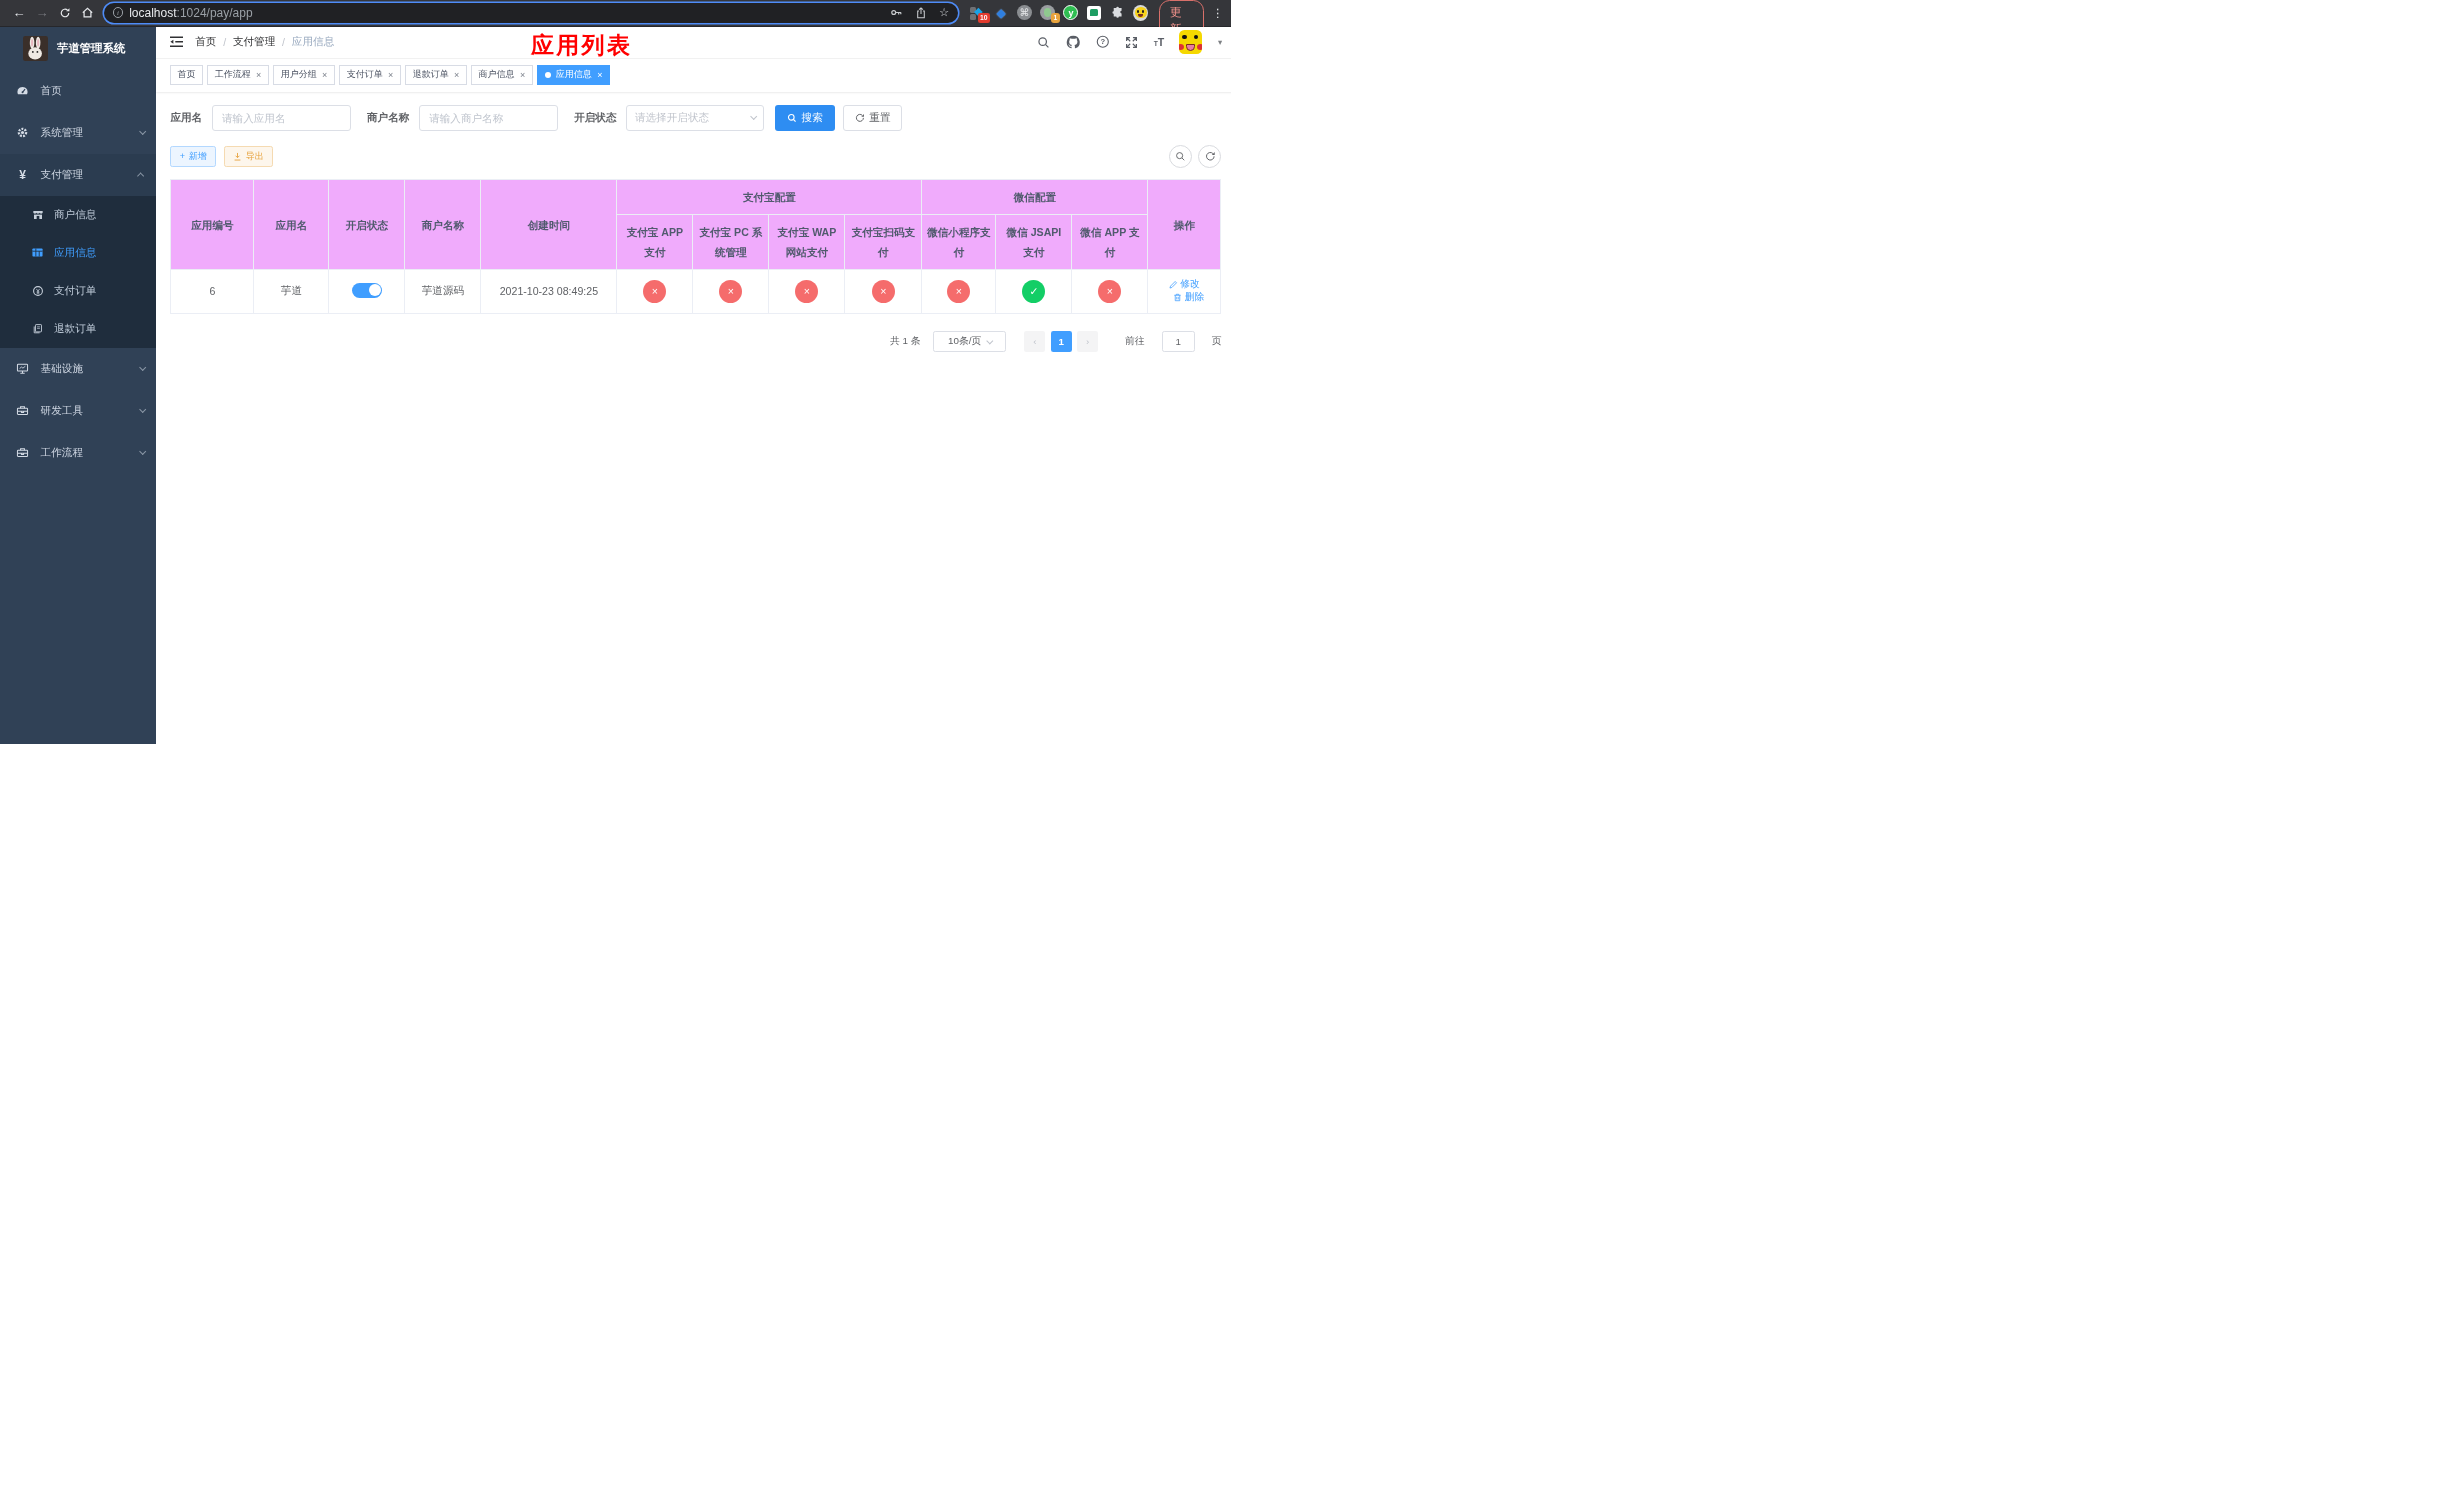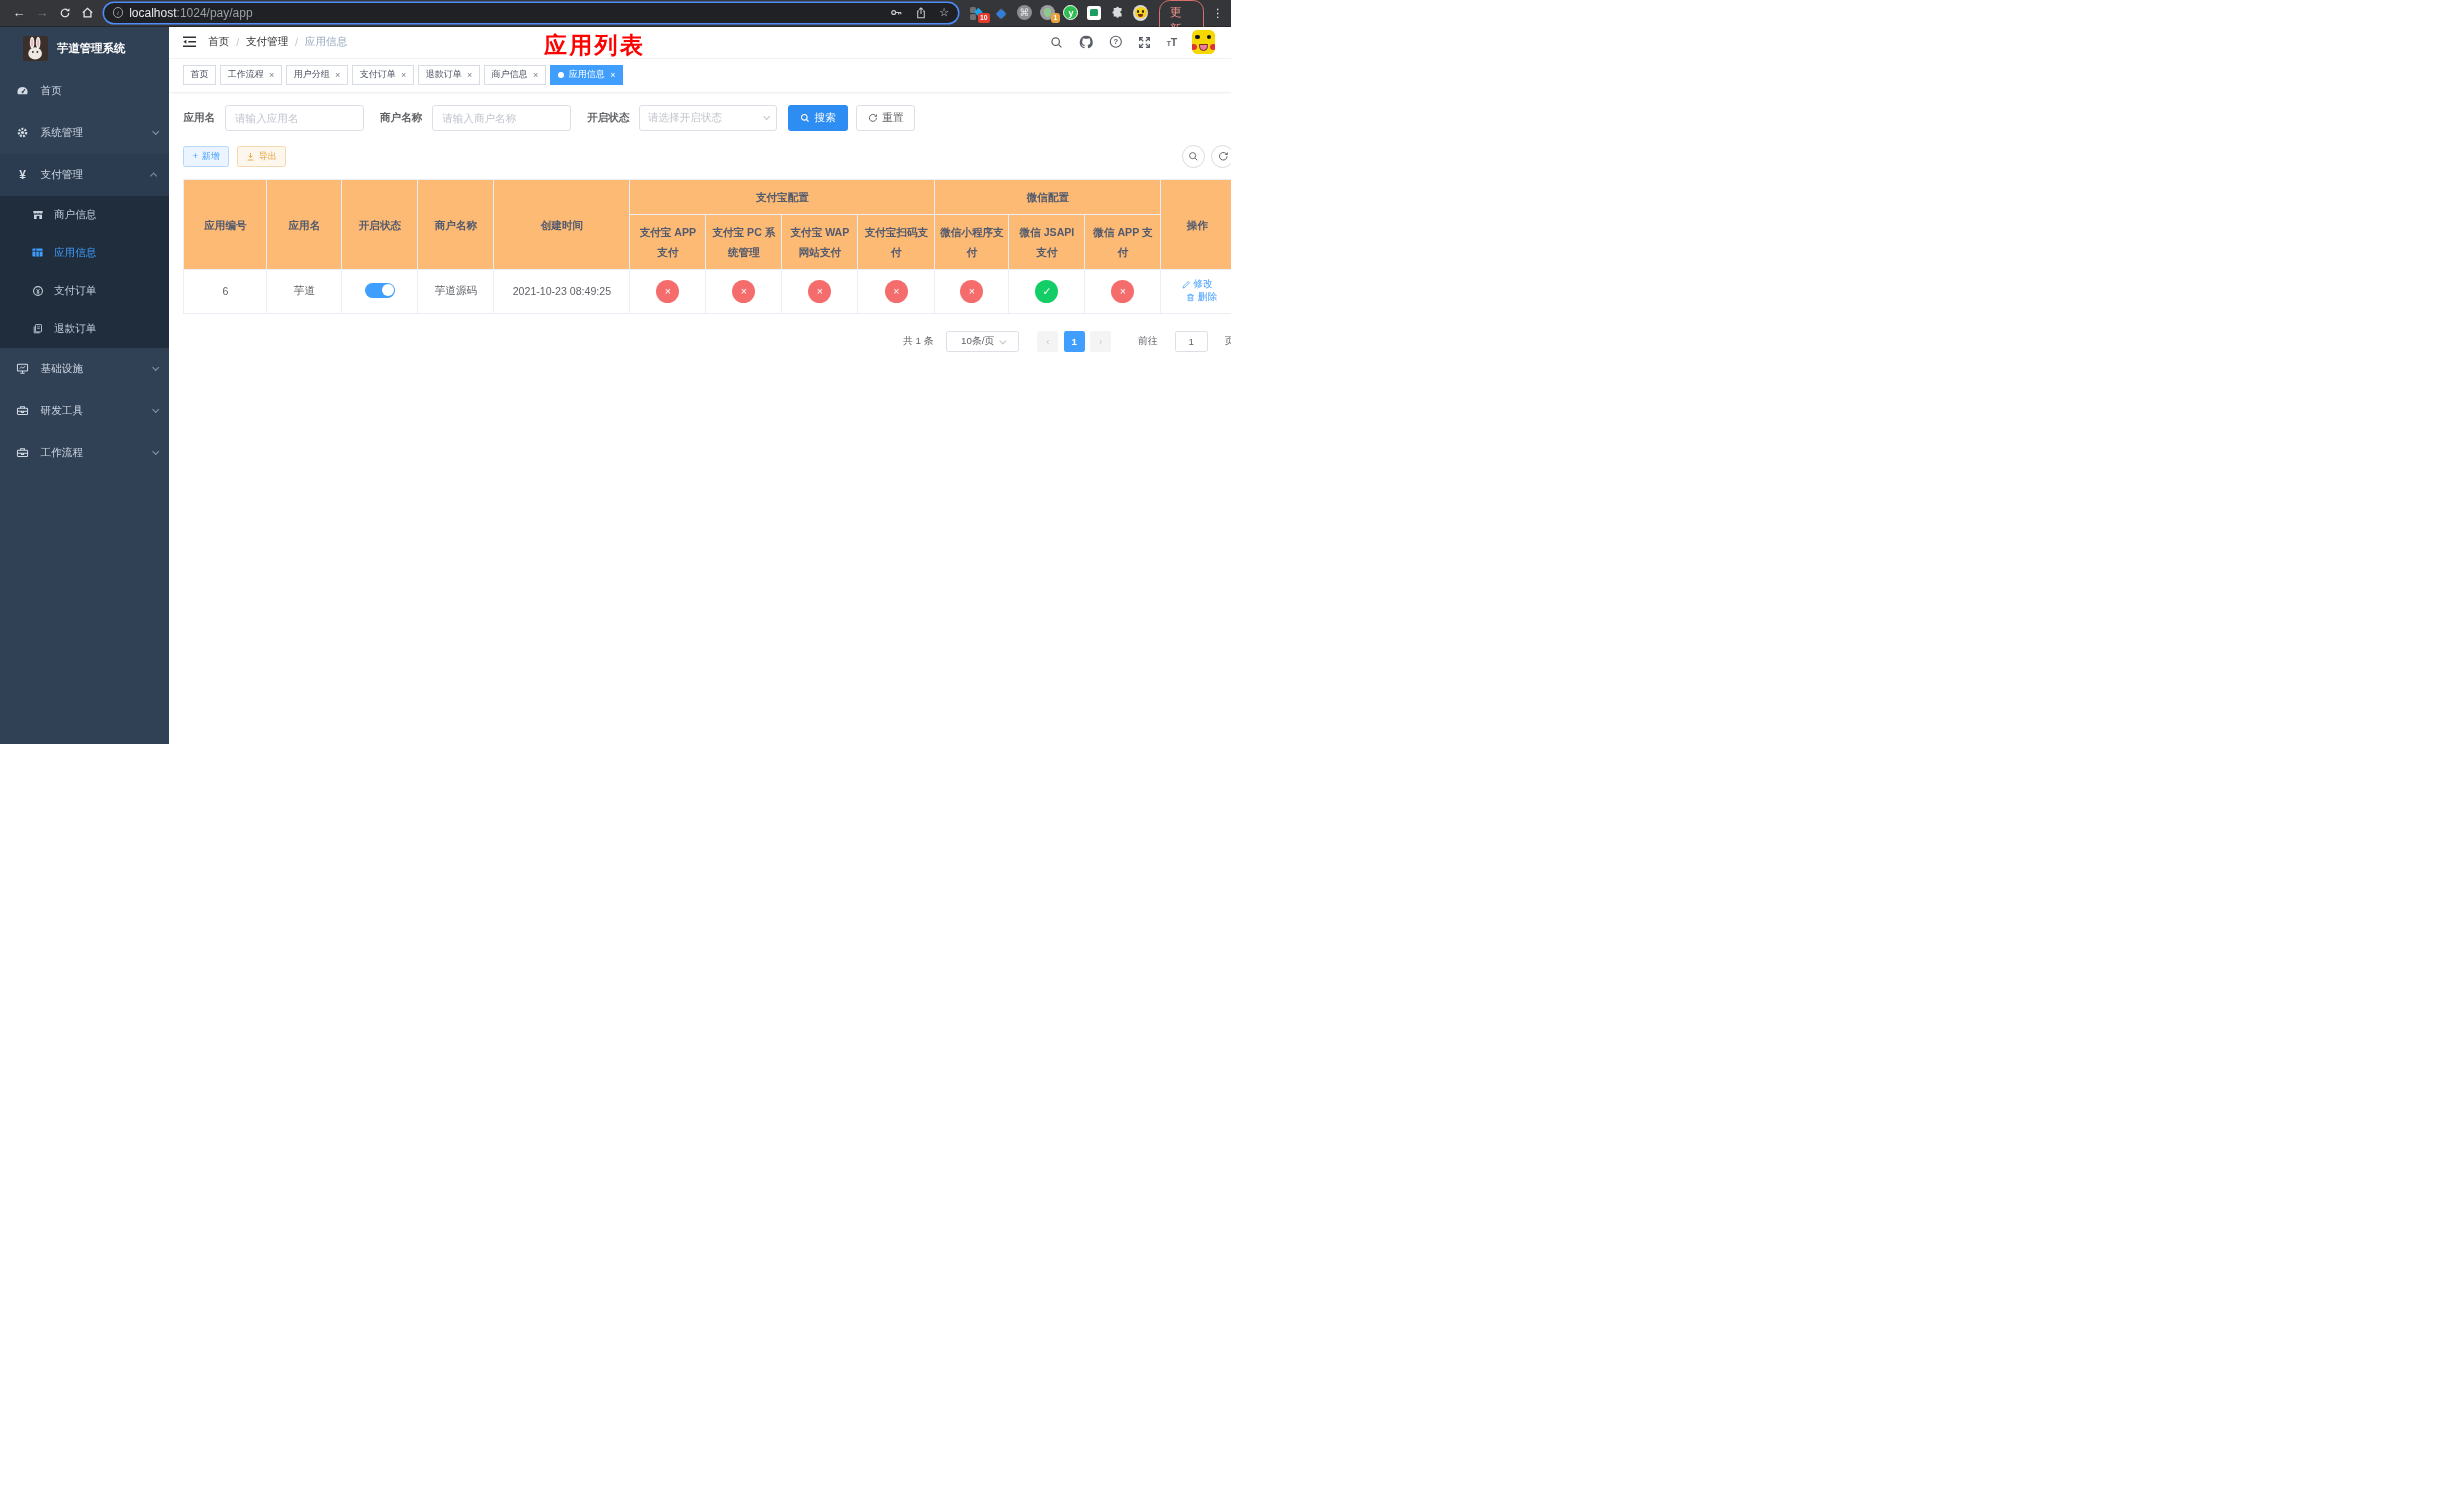--- a/index.html
+++ b/index.html
@@ -36,21 +36,21 @@
   .emoji-ext { width:16px; height:16px; background:#d8d8d8; border-radius:50%; display:flex; align-items:center; justify-content:center; }
   .emoji-face { width:11.4px; height:11.4px; background:#f7d21b; border-radius:50%; position:relative; }
   .emoji-face i { position:absolute; width:1.9px; height:2.7px; background:#222; border-radius:50%; top:3px; }
   .emoji-face i.l{left:2.3px;} .emoji-face i.r{right:2.3px;}
   .emoji-face u { position:absolute; width:5.3px; height:3.4px; background:#7a2c20; border-radius:0 0 5.3px 5.3px; bottom:1.5px; left:3px; }
   .update-btn { margin-left:10.6px; border:1.1px solid #d9706a; color:#f2928c; font-size:12px; padding:2.3px 9.8px; border-radius:10.6px;margin-top:16px; }
   .kebab { color:#e8eaed; font-size:11.4px; margin-left:7.6px; letter-spacing:0; }
 
   
   .app { display:flex; height:718px; }
-  .sidebar { width:169px; background:#304156; flex:none; display:flex; flex-direction:column; }
+  .sidebar { width:156px; background:#304156; flex:none; display:flex; flex-direction:column; }
   .logo-row { height:43px; display:flex; align-items:center; padding-left:23px; gap:9px; }
   .logo-title { color:#fff; font-size:11.4px; font-weight:700; }
   .menu-item { height:42px; display:flex; align-items:center; padding:0 12px 0 15px; color:#cfd7e3; font-size:10.6px; cursor:pointer; }
   .menu-item .mi-ic { width:15px; margin-right:10.6px; color:#d4dbe5; display:flex; justify-content:center; }
   .chev { width:5.3px; height:5.3px; border-right:1.1px solid #8a97a6; border-bottom:1.1px solid #8a97a6; margin-left:auto; transform:rotate(45deg) translateY(-1.5px); }
   .chev.up { transform:rotate(-135deg) translateY(-1.5px); }
   .menu-item.open { background:#2b3c50; }
   .submenu { background:#1f2d3d; }
   .sub-item { height:38px; display:flex; align-items:center; padding-left:30px; color:#bfcbd9; font-size:10.6px; cursor:pointer; }
   .sub-item .mi-ic { width:15px; margin-right:9px; display:flex; justify-content:center; color:#c8d1dc; }
@@ -96,21 +96,21 @@
   .btn-reset { background:#fff; color:#606266; border-color:#dcdfe6; height:26px; padding:0 10.6px; margin-left:8.3px; }
   .action-row { display:flex; align-items:center; margin-bottom:11.4px; }
   .btn-mini { height:21px; padding:0 8.3px; font-size:9px; border-radius:2.3px; display:inline-flex; align-items:center; gap:3.8px; cursor:pointer; }
   .btn-add { background:#ecf5ff; border:0.8px solid #b3d8ff; color:#409eff; }
   .btn-export { background:#fdf6ec; border:0.8px solid #f5dab1; color:#e6a23c; margin-left:7.6px; }
   .round-btns { margin-left:auto; display:flex; gap:6.8px; }
   .rbtn { width:23px; height:23px; border-radius:50%; border:0.8px solid #d9dbdf; background:#fff; color:#606266; display:flex; align-items:center; justify-content:center; cursor:pointer; }
 
   table.grid { border-collapse:collapse; table-layout:fixed; width:1050px; }
   .grid th, .grid td { border:0.8px solid #ebeef5; text-align:center; }
-  .grid th { background:#fdba74; color:#515a6e; font-size:10.6px; font-weight:700; padding:6.8px 4.5px; line-height:1.9; }
+  .grid th { background:#f0abfc; color:#515a6e; font-size:10.6px; font-weight:700; padding:6.8px 4.5px; line-height:1.9; }
   .grid td { background:#fff; color:#606266; font-size:10.6px; height:44px; padding:3px; }
   .toggle { width:30px; height:15px; border-radius:7.6px; background:#c0ccda; position:relative; display:inline-block; cursor:pointer; }
   .toggle.on { background:#409eff; }
   .toggle .knob { position:absolute; top:1.5px; left:1.5px; width:12px; height:12px; border-radius:50%; background:#fff; }
   .toggle.on .knob { left:16.7px; }
   .stat { width:23px; height:23px; border-radius:50%; display:inline-flex; align-items:center; justify-content:center; color:#fff; font-size:10.6px; line-height:1; }
   .stat.no { background:#f56c6c; }
   .stat.ok { background:#13ce66; }
   .op-link { color:#409eff; font-size:9.8px; display:inline-flex; align-items:center; gap:2.3px; cursor:pointer; }
   .op-link + .op-link { margin-left:9px; }

